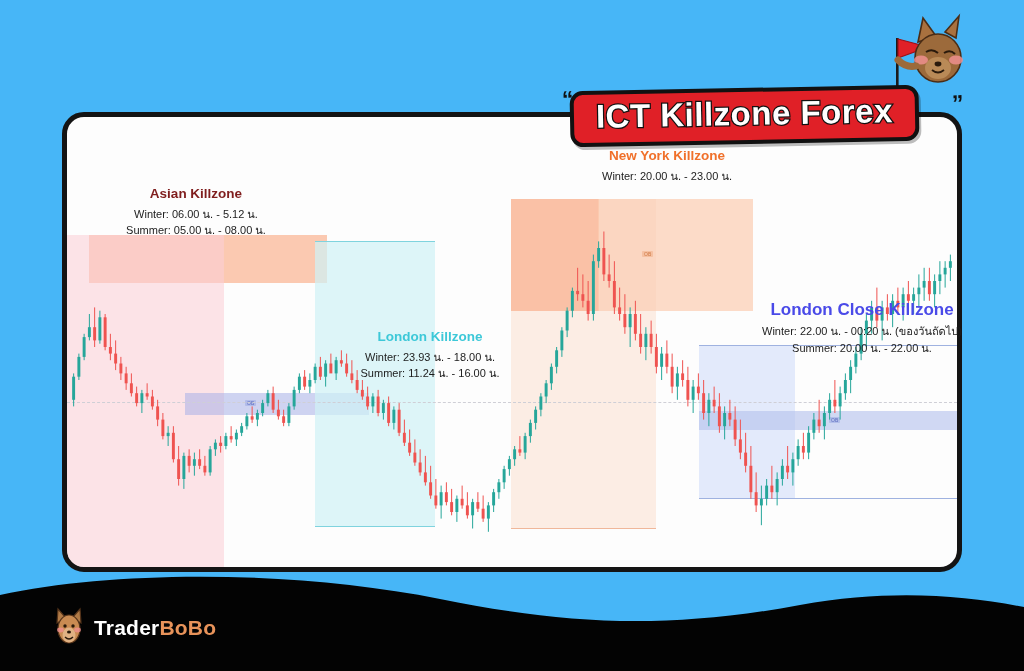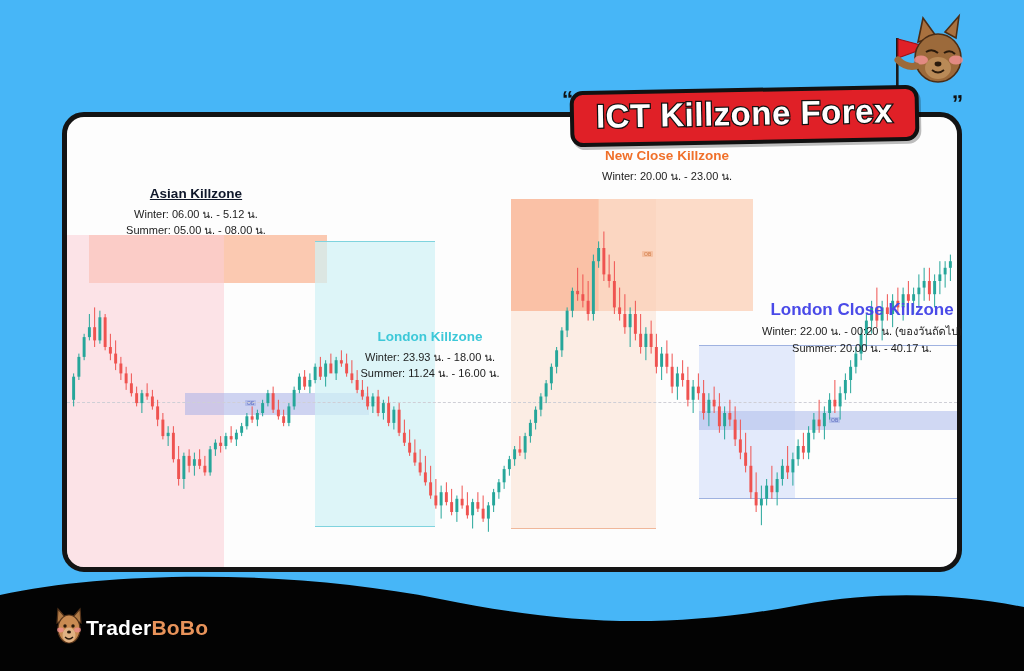--- a/index.html
+++ b/index.html
@@ -7,21 +7,21 @@
     width:1024px;height:671px;overflow:hidden;position:relative;
     background:#47b6f7;
     font-family:"Liberation Sans","DejaVu Sans",sans-serif;
   }
 
   
   .wave-wrap{position:absolute;left:0;bottom:0;width:1024px;height:110px;z-index:4;}
   .wave-wrap svg{display:block;width:1024px;height:110px;}
 
   
-  .brand{position:absolute;left:52px;bottom:24px;z-index:6;display:flex;align-items:center;gap:0;}
+  .brand{position:absolute;left:52px;bottom:24px;z-index:6;display:flex;align-items:center;gap:8px;}
   .brand-logo{width:34px;height:40px;position:relative;}
   .brand-text{font-size:21px;font-weight:bold;letter-spacing:.2px;line-height:1;}
   .brand-text .w{color:#ffffff;}
   .brand-text .o{color:#e8935a;}
 
   
   .card{
     position:absolute;left:62px;top:112px;width:900px;height:460px;
     background:#fdfdfd;border:5px solid #141414;border-radius:22px;
     box-sizing:border-box;z-index:2;overflow:hidden;
@@ -70,21 +70,21 @@
   .mini-tag.blue{color:#5b6bbf;background:rgba(150,165,225,.5);}
 
   
   .midline{position:absolute;left:0;right:0;top:285px;border-top:1px dashed #cfcfd6;}
 
   
   .kz{position:absolute;text-align:center;z-index:5;}
   .kz .hd{font-size:13.5px;font-weight:bold;line-height:1.25;margin-bottom:3px;}
   .kz .ln{font-size:11px;color:#1c1c1c;line-height:1.5;white-space:nowrap;}
   .kz.asia{left:96px;top:186px;width:200px;}
-  .kz.asia .hd{color:#0f172a;text-decoration:underline;}
+  .kz.asia .hd{color:#7f1d1d;}
   .kz.london{left:330px;top:329px;width:200px;}
   .kz.london .hd{color:#3dc8d8;}
   .kz.ny{left:567px;top:148px;width:200px;}
   .kz.ny .hd{color:#f0702a;}
   .kz.lc{left:717px;top:299px;width:290px;}
   .kz.lc .hd{color:#4a4ae8;font-size:17px;}
 </style>
 </head>
 <body>
 
@@ -462,28 +462,28 @@
   <div class="ln">Summer: 05.00 น. - 08.00 น.</div>
 </div>
 
 <div class="kz london">
   <div class="hd">London Killzone</div>
   <div class="ln">Winter: 23.93 น. - 18.00 น.</div>
   <div class="ln">Summer: 11.24 น. - 16.00 น.</div>
 </div>
 
 <div class="kz ny">
-  <div class="hd">New Close Killzone</div>
+  <div class="hd">New York Killzone</div>
   <div class="ln">Winter: 20.00 น. - 23.00 น.</div>
 </div>
 
 <div class="kz lc">
   <div class="hd">London Close Killzone</div>
   <div class="ln">Winter: 22.00 น. - 00:20 น. (ของวันถัดไป)</div>
-  <div class="ln">Summer: 20.00 น. - 40.17 น.</div>
+  <div class="ln">Summer: 20.00 น. - 22.00 น.</div>
 </div>
 
 <div class="quote left">“</div>
 <div class="title-banner">
   <div class="ttl">ICT Killzone Forex</div>
 </div>
 <div class="quote right">”</div>
 
 <div class="mascot">
   <svg width="112" height="92" viewBox="0 0 112 92">

